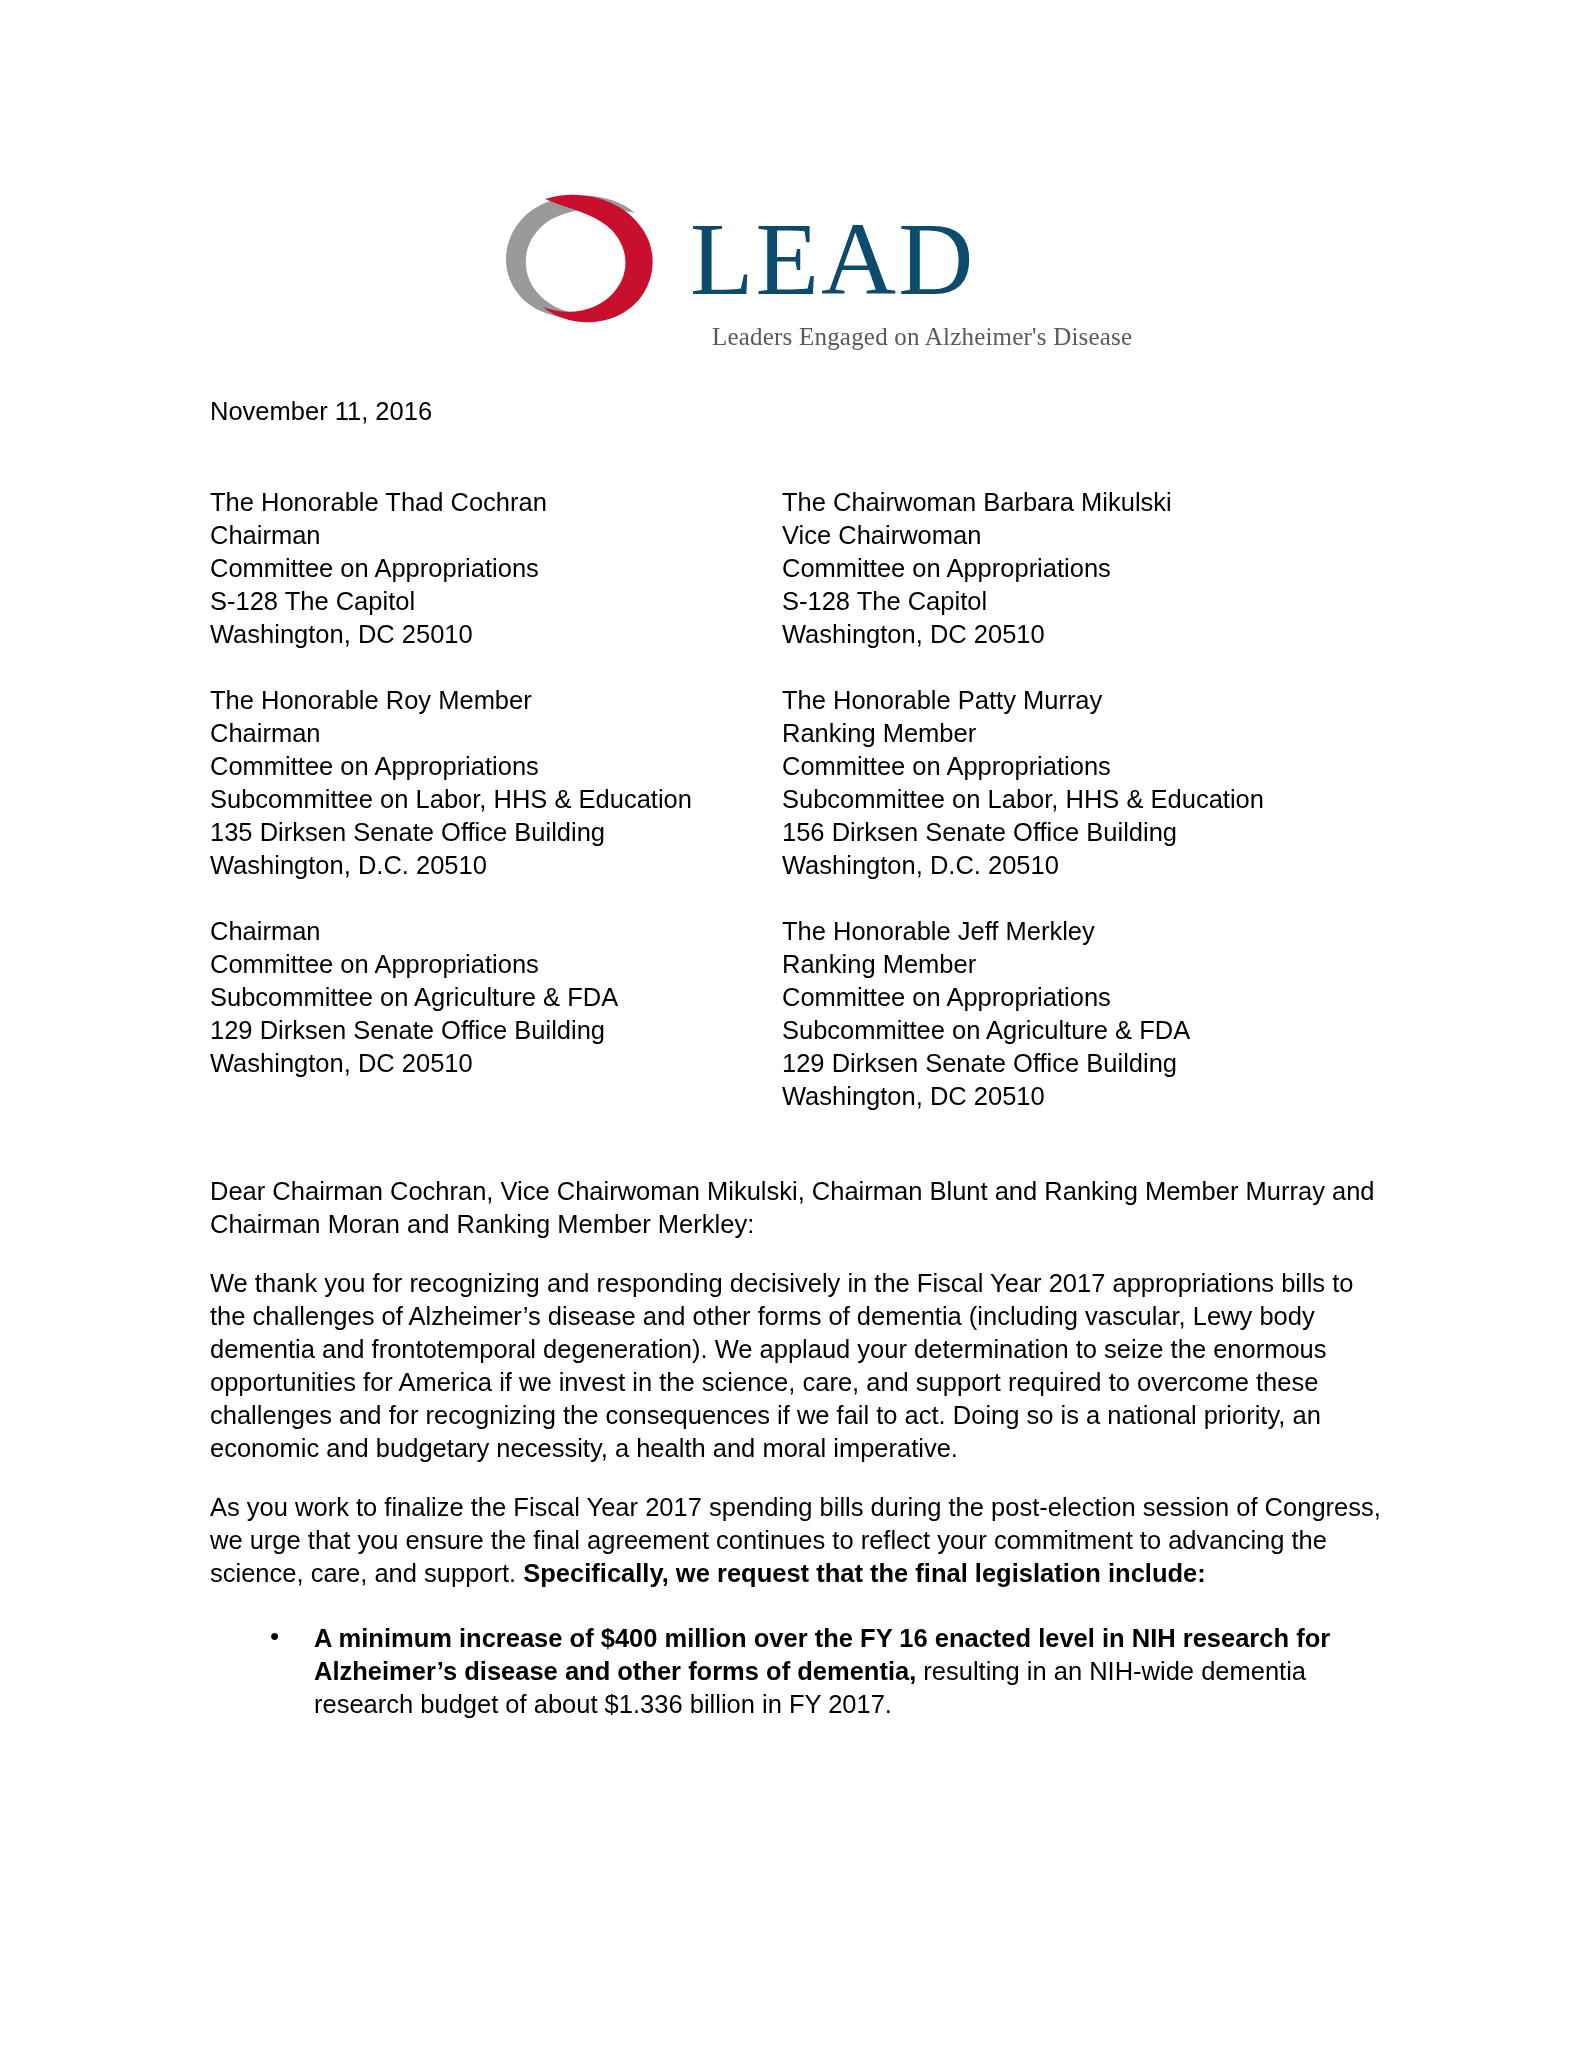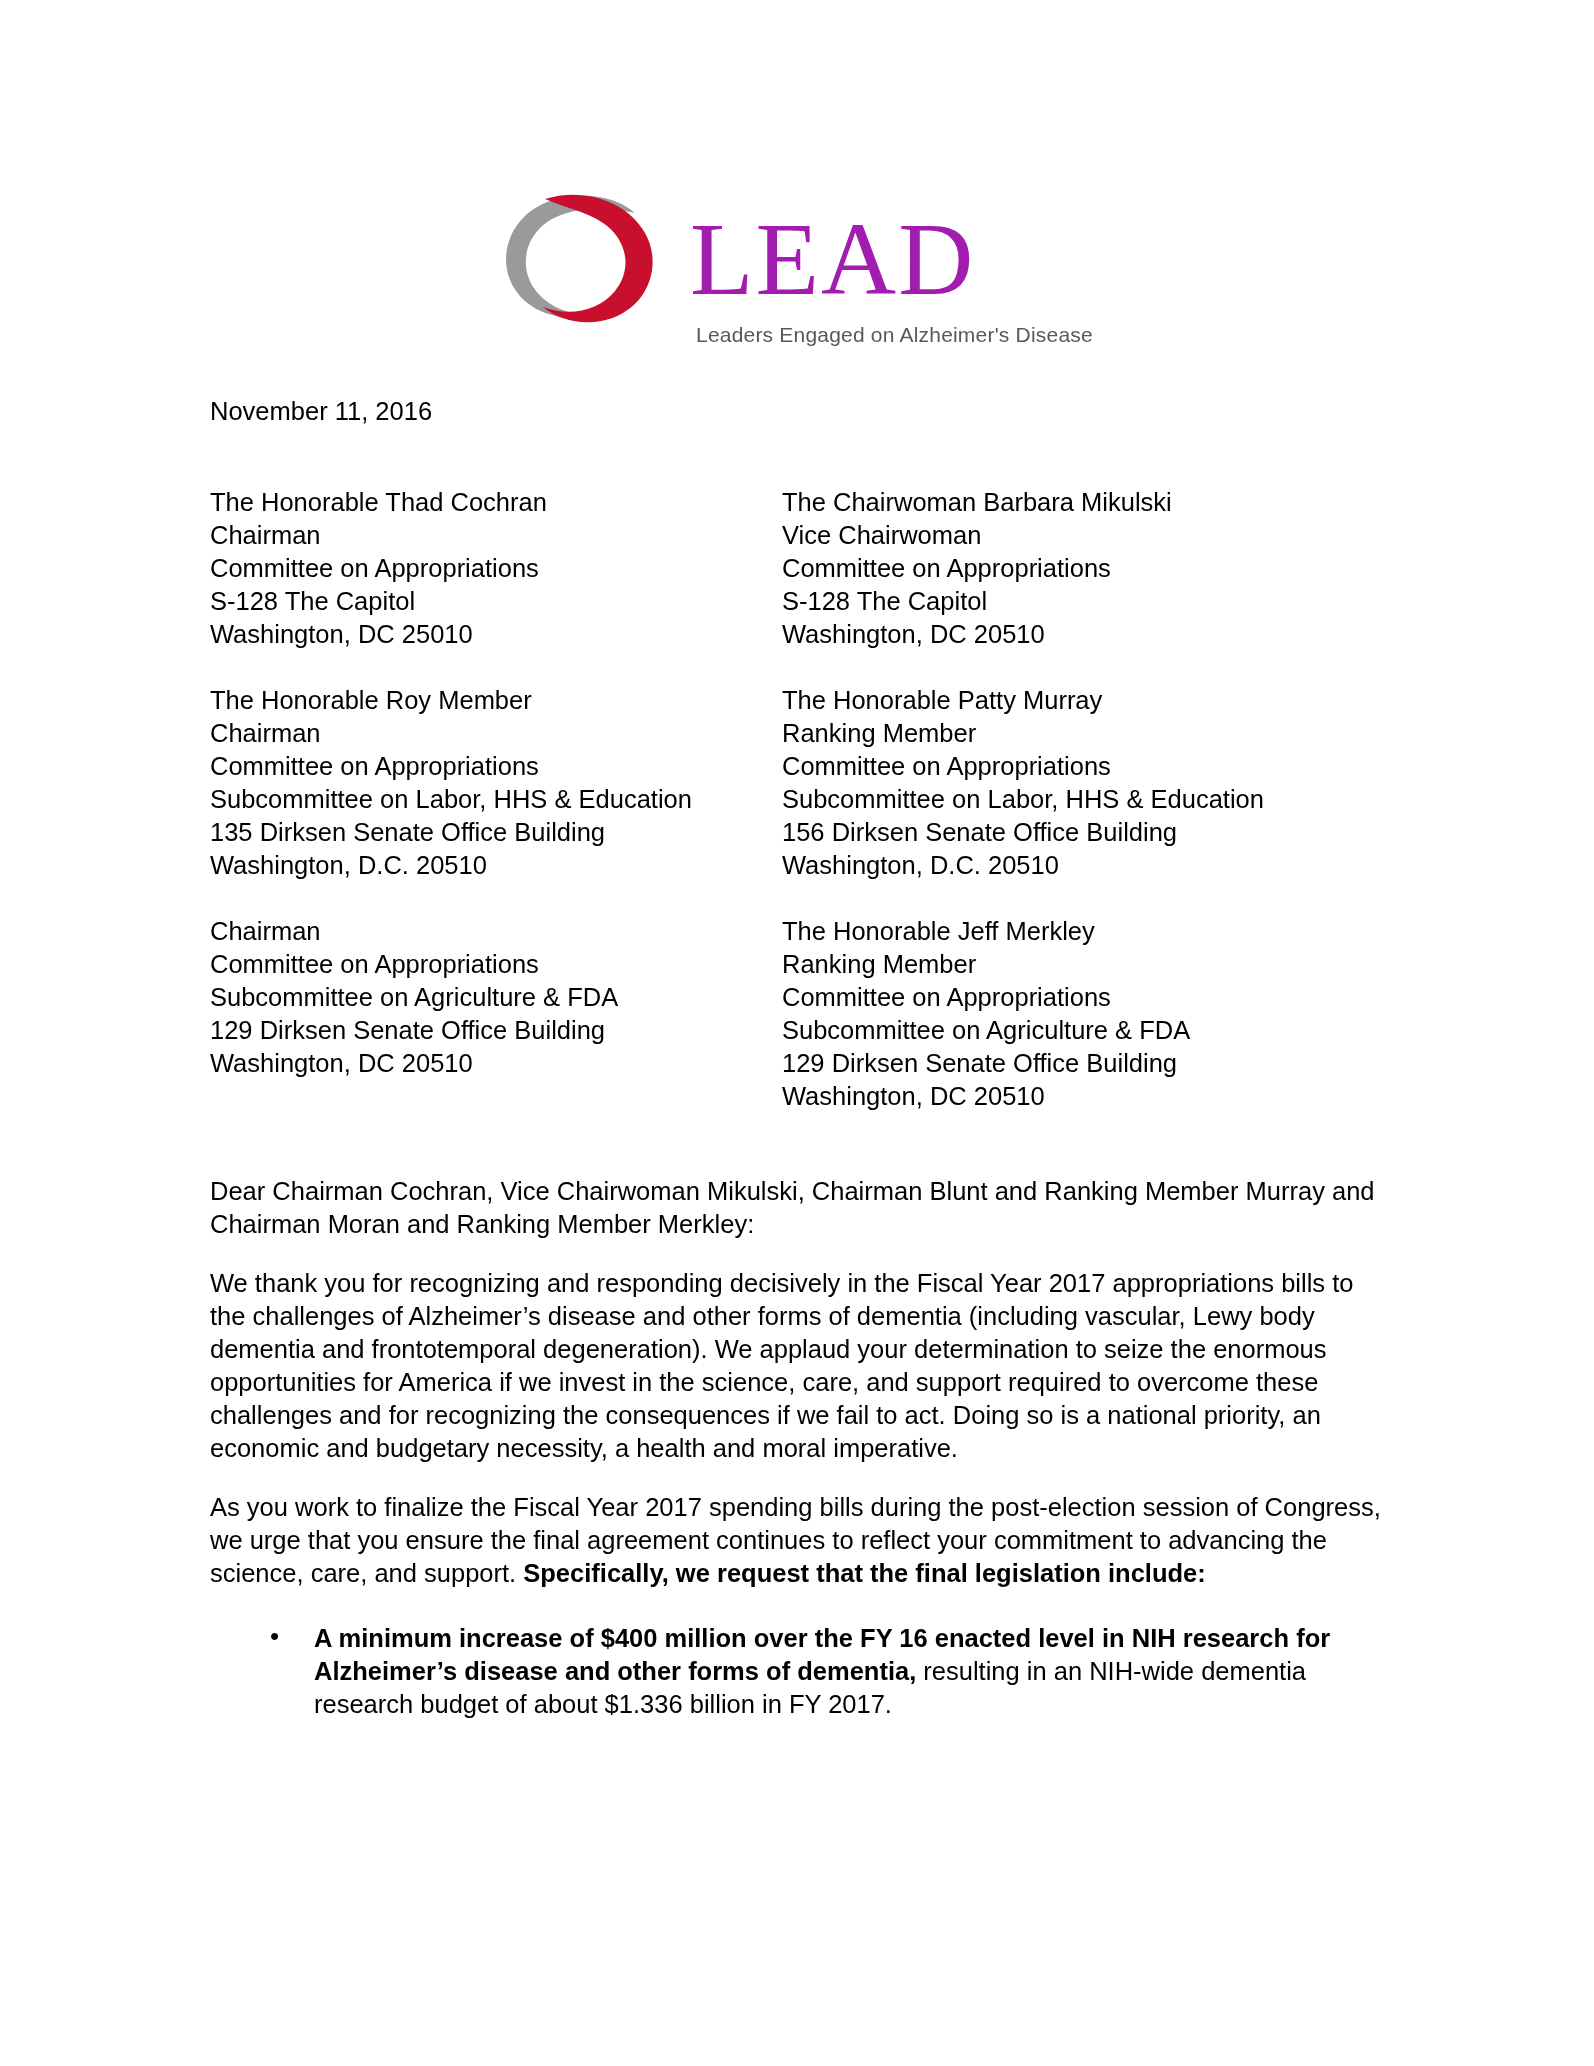--- a/index.html
+++ b/index.html
@@ -45,29 +45,29 @@
     margin-left: 10px;
     display: flex;
     flex-direction: column;
     justify-content: flex-start;
   }
   .logo-word {
     font-family: "Liberation Serif", serif;
     font-size: 104px;
     line-height: 104px;
     letter-spacing: 2px;
-    color: #a21caf;
+    color: #0c4a6e;
     margin-top: 22px;
   }
   .logo-tag {
-    font-family: Liberation Sans, sans-serif;
-    font-size: 21px;
+    font-family: Liberation Serif, serif;
+    font-size: 25px;
     color: #58595b;
     margin-top: 12px;
-    margin-left: 6px;
+    margin-left: 22px;
     letter-spacing: 0.2px;
   }
 
   
   .letter {
     margin-top: 10px;
     font-size: 25.5px;
     line-height: 33px;
   }
   .date {

